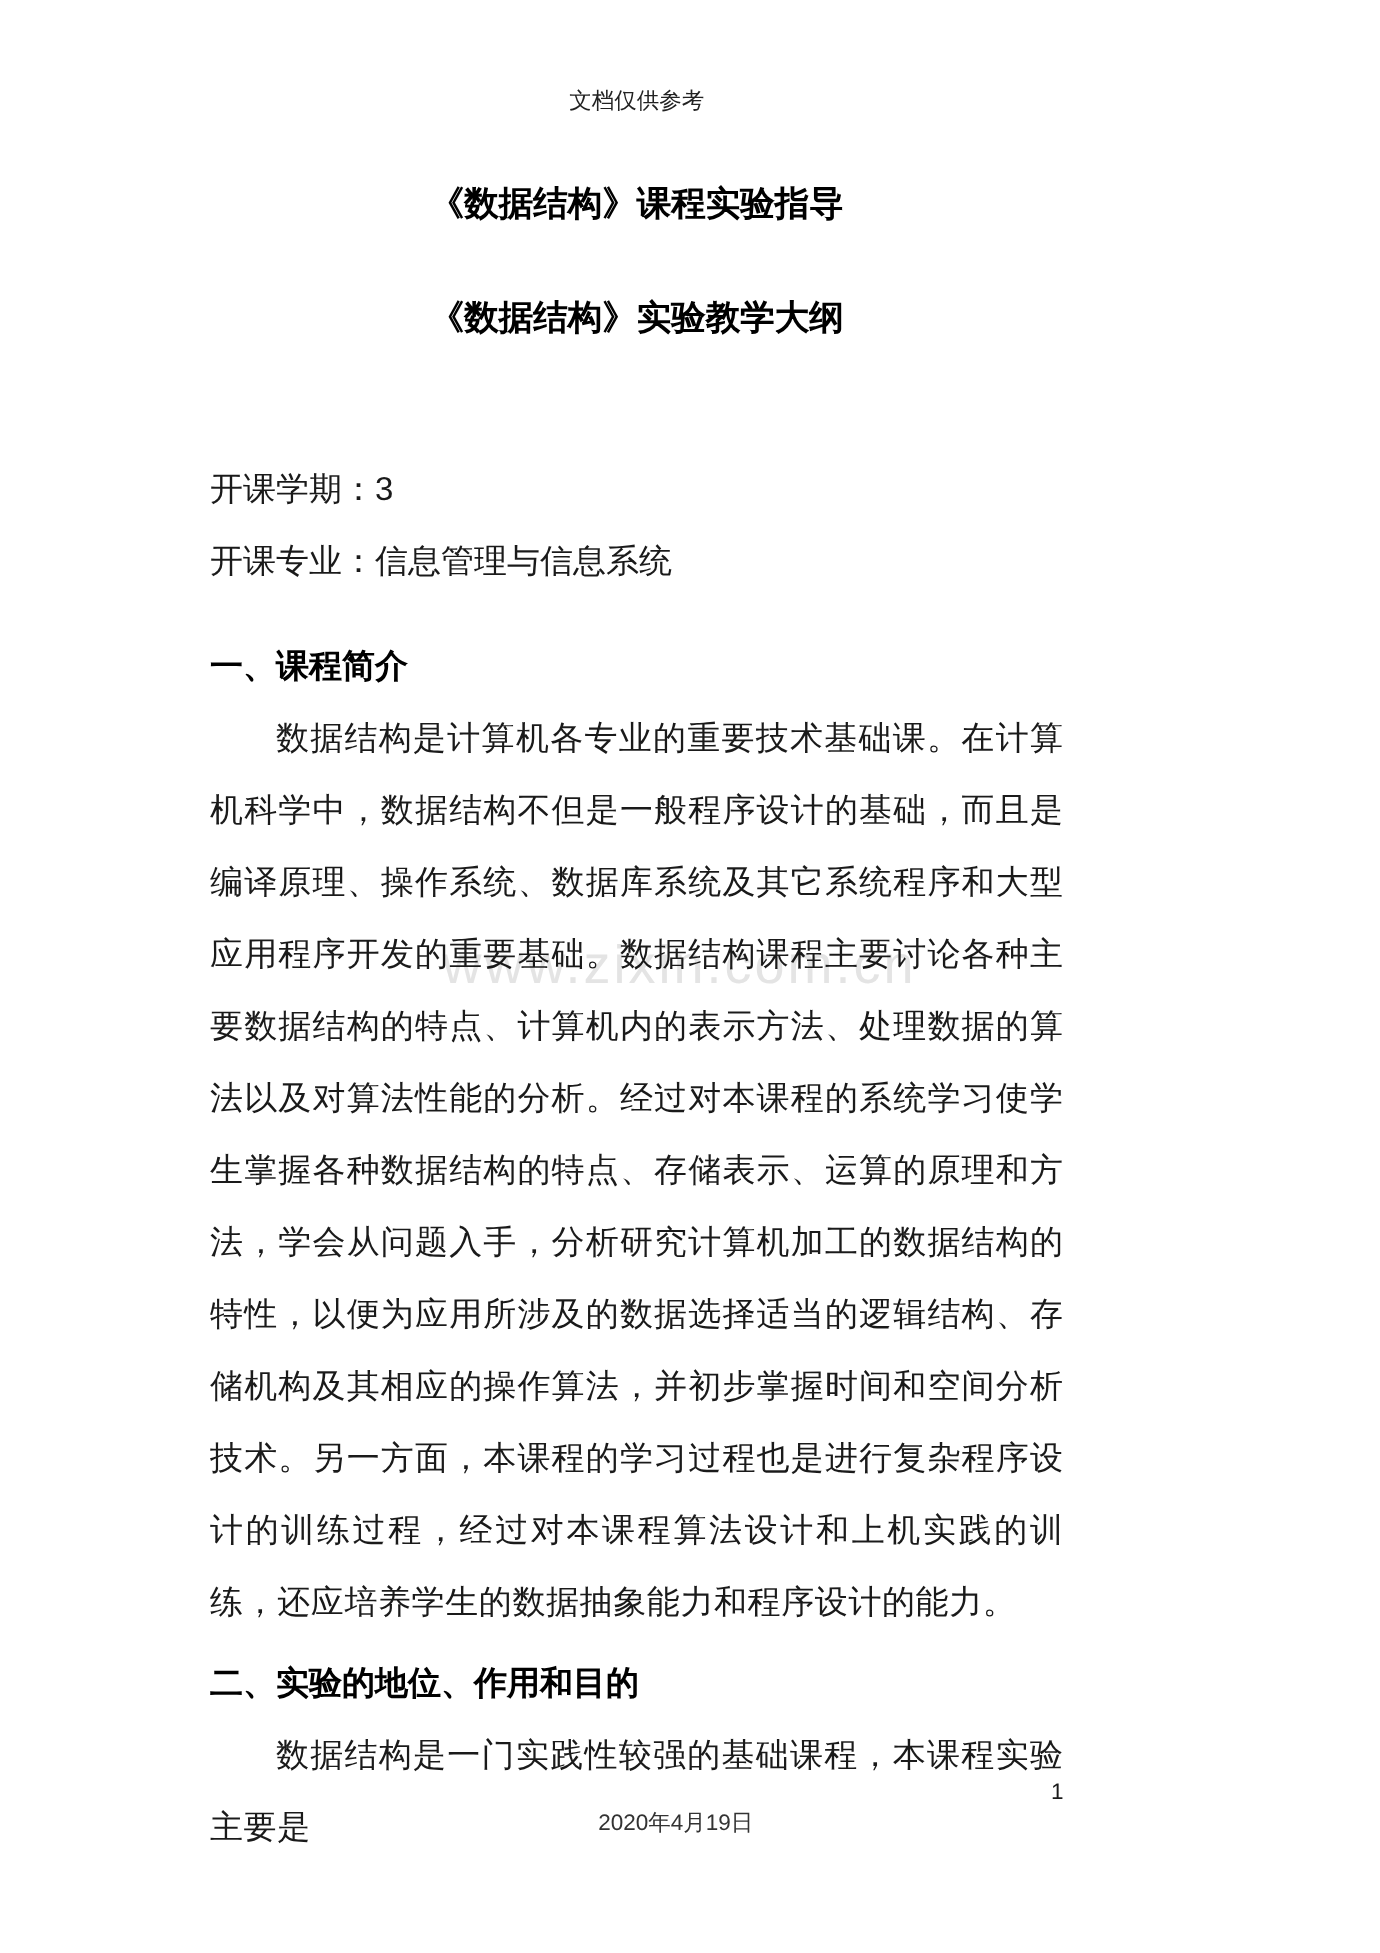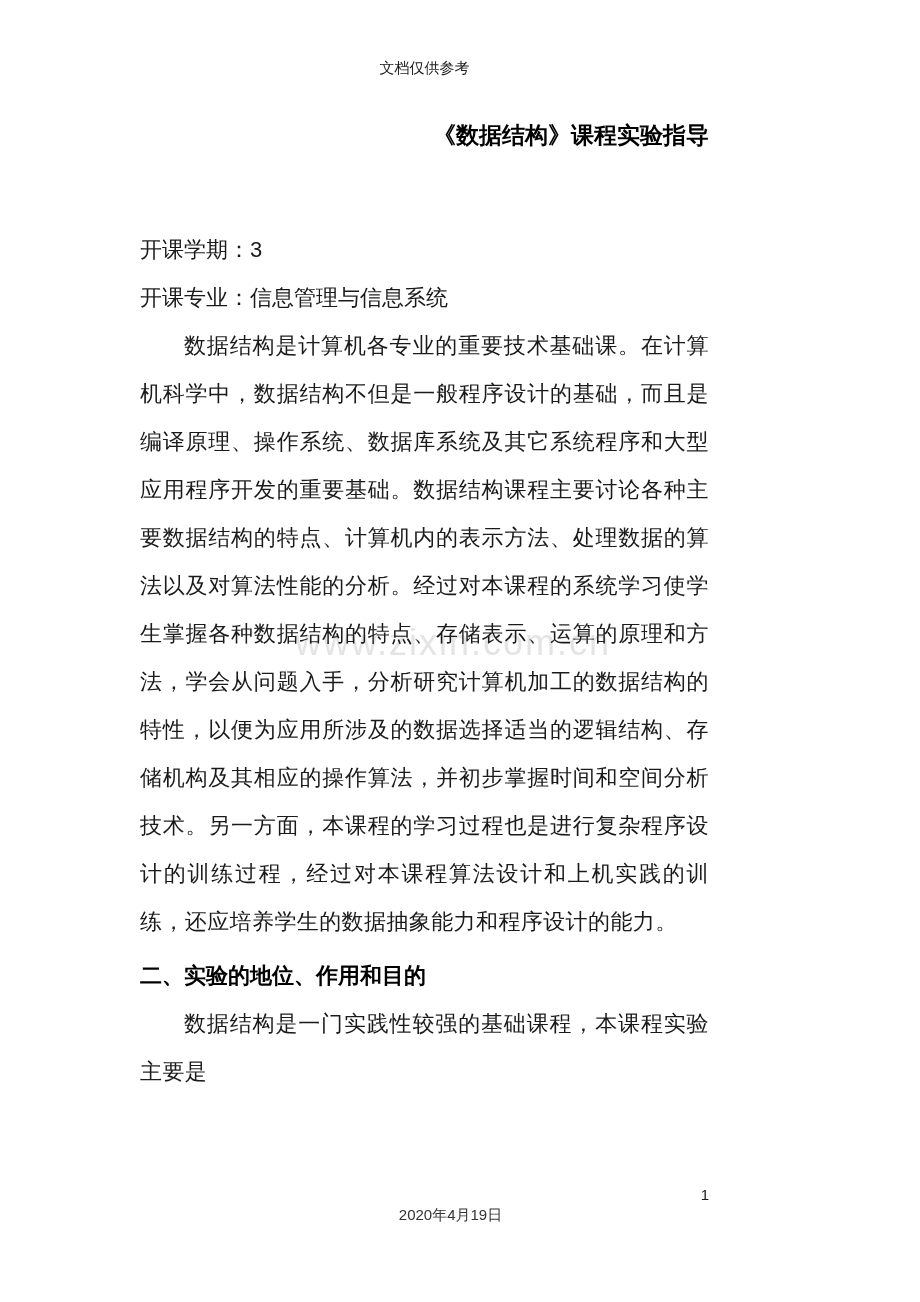--- a/index.html
+++ b/index.html
@@ -20,21 +20,21 @@
     padding: 58px 138px 0 140px;
     background: #ffffff;
   }
   .header-note {
     text-align: center;
     font-size: 15px;
     color: #222222;
     line-height: 20px;
   }
   .title {
-    text-align: right;
+    text-align: center;
     font-size: 23px;
     font-weight: bold;
     color: #000000;
     margin: 42px 0 0 0;
     line-height: 30px;
   }
   .subtitle { margin-top: 46px; }
   .meta {
     margin-top: 76px;
     font-size: 22px;
@@ -97,30 +97,32 @@
 </style>
 </head>
 <body>
 
 <div class="page">
 
   <div class="header-note">文档仅供参考</div>
 
   <h1 class="title">《数据结构》课程实验指导</h1>
 
+  <h1 class="title subtitle">《数据结构》实验教学大纲</h1>
 
   <div class="meta">
     <div class="meta-row meta-row-split">
       <span>开课学期：3</span>
     </div>
     <div class="meta-row">
       <span>开课专业：信息管理与信息系统</span>
     </div>
   </div>
 
+  <h2 class="section-heading">一、课程简介</h2>
 
   <p class="body-para">数据结构是计算机各专业的重要技术基础课。在计算机科学中，数据结构不但是一般程序设计的基础，而且是编译原理、操作系统、数据库系统及其它系统程序和大型应用程序开发的重要基础。数据结构课程主要讨论各种主要数据结构的特点、计算机内的表示方法、处理数据的算法以及对算法性能的分析。经过对本课程的系统学习使学生掌握各种数据结构的特点、存储表示、运算的原理和方法，学会从问题入手，分析研究计算机加工的数据结构的特性，以便为应用所涉及的数据选择适当的逻辑结构、存储机构及其相应的操作算法，并初步掌握时间和空间分析技术。另一方面，本课程的学习过程也是进行复杂程序设计的训练过程，经过对本课程算法设计和上机实践的训练，还应培养学生的数据抽象能力和程序设计的能力。</p>
 
   <h2 class="section-heading heading-2">二、实验的地位、作用和目的</h2>
 
   <p class="body-para">数据结构是一门实践性较强的基础课程，本课程实验主要是</p>
 
   <div class="watermark">www.zixin.com.cn</div>
 
   <div class="page-number">1</div>

